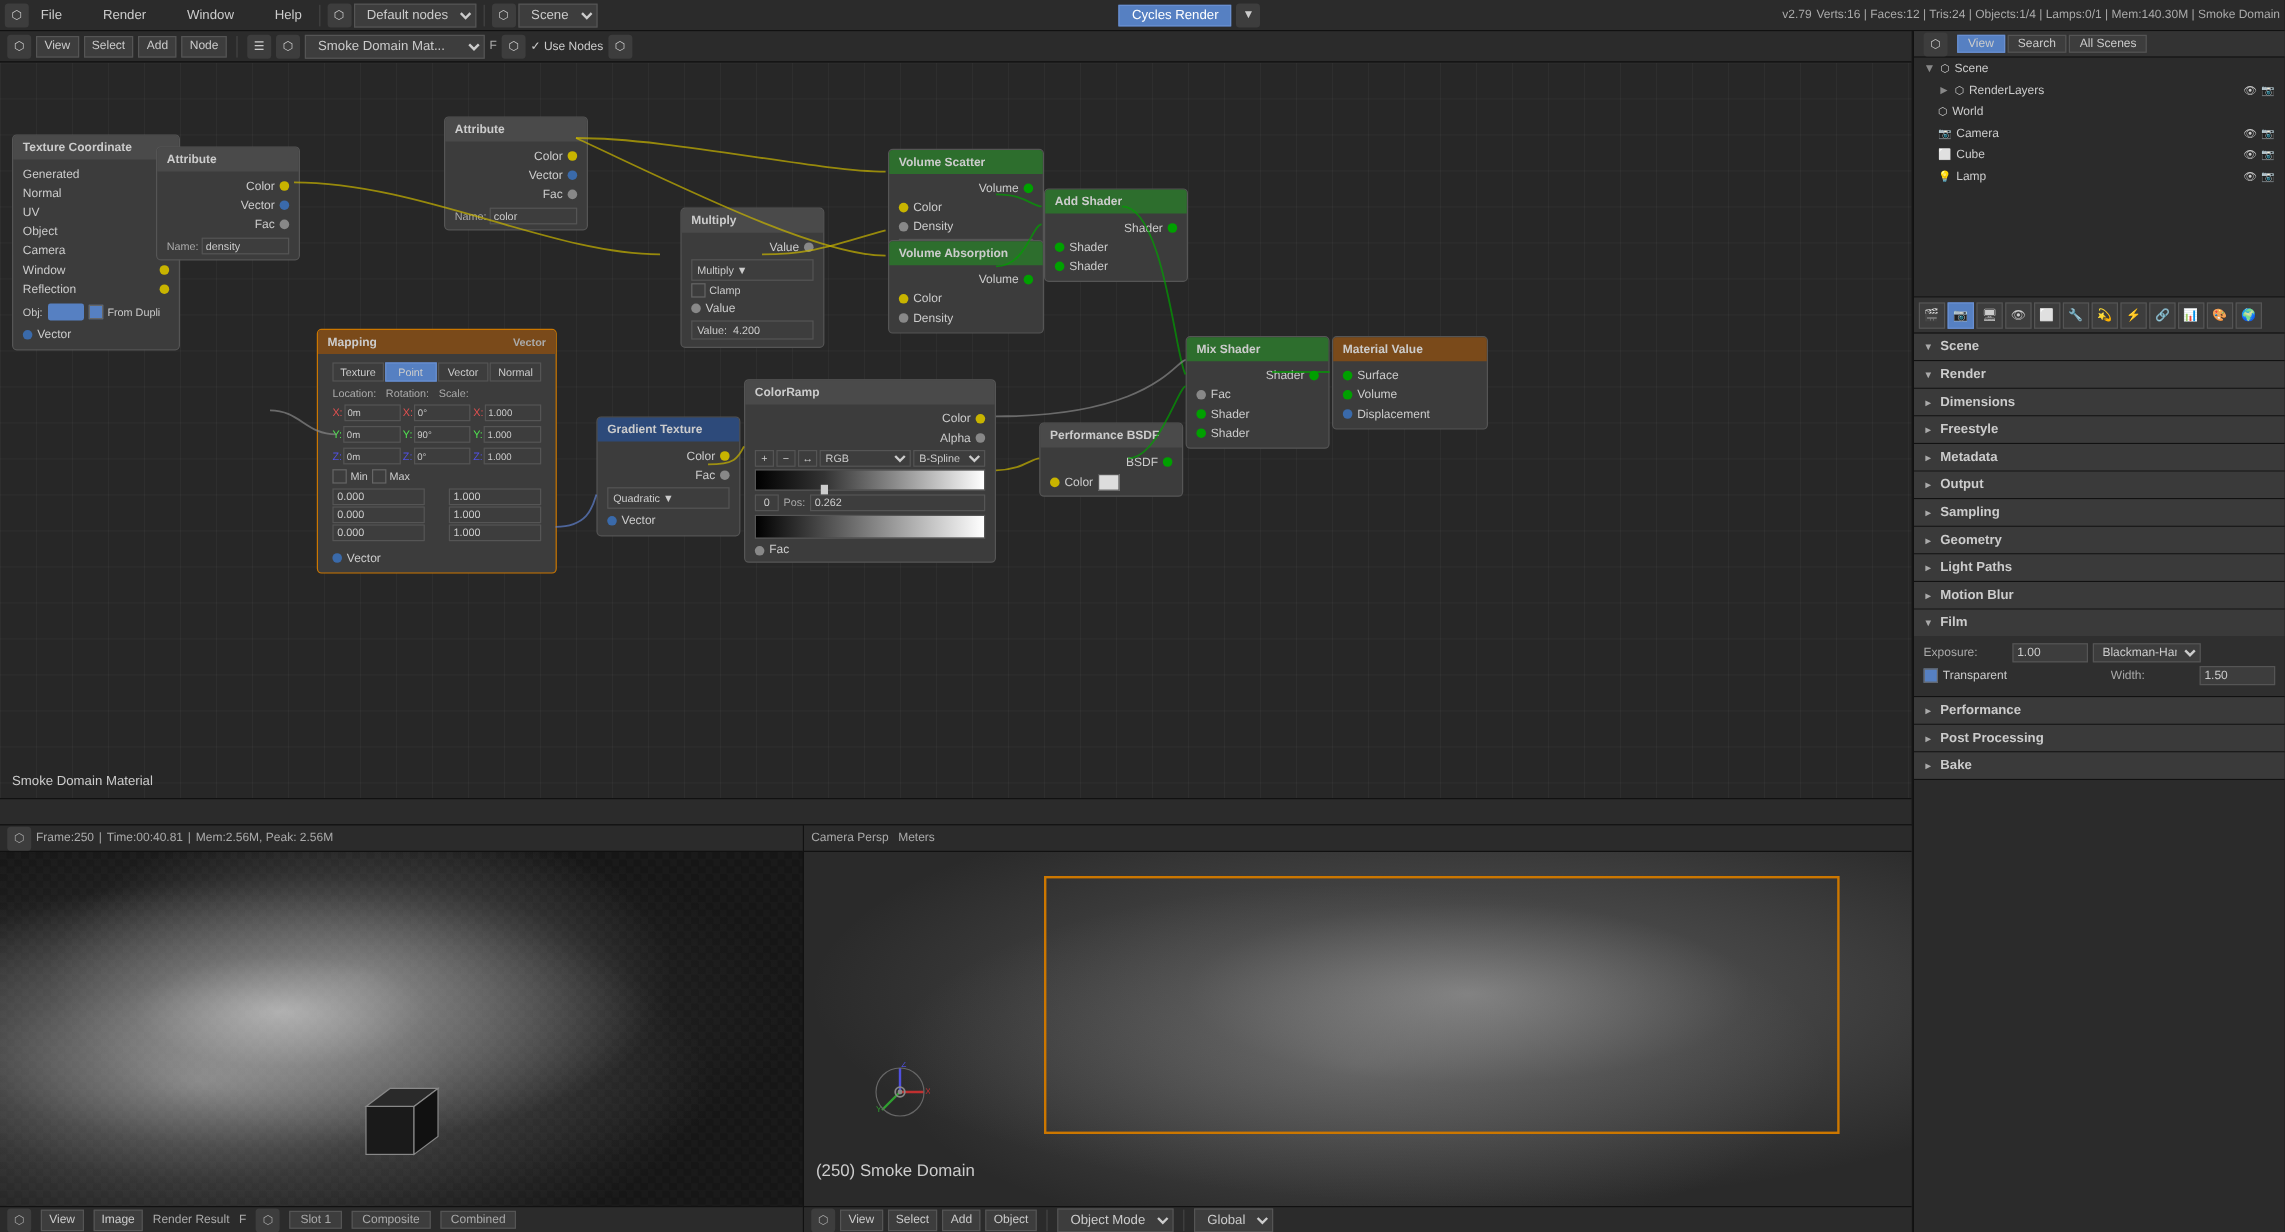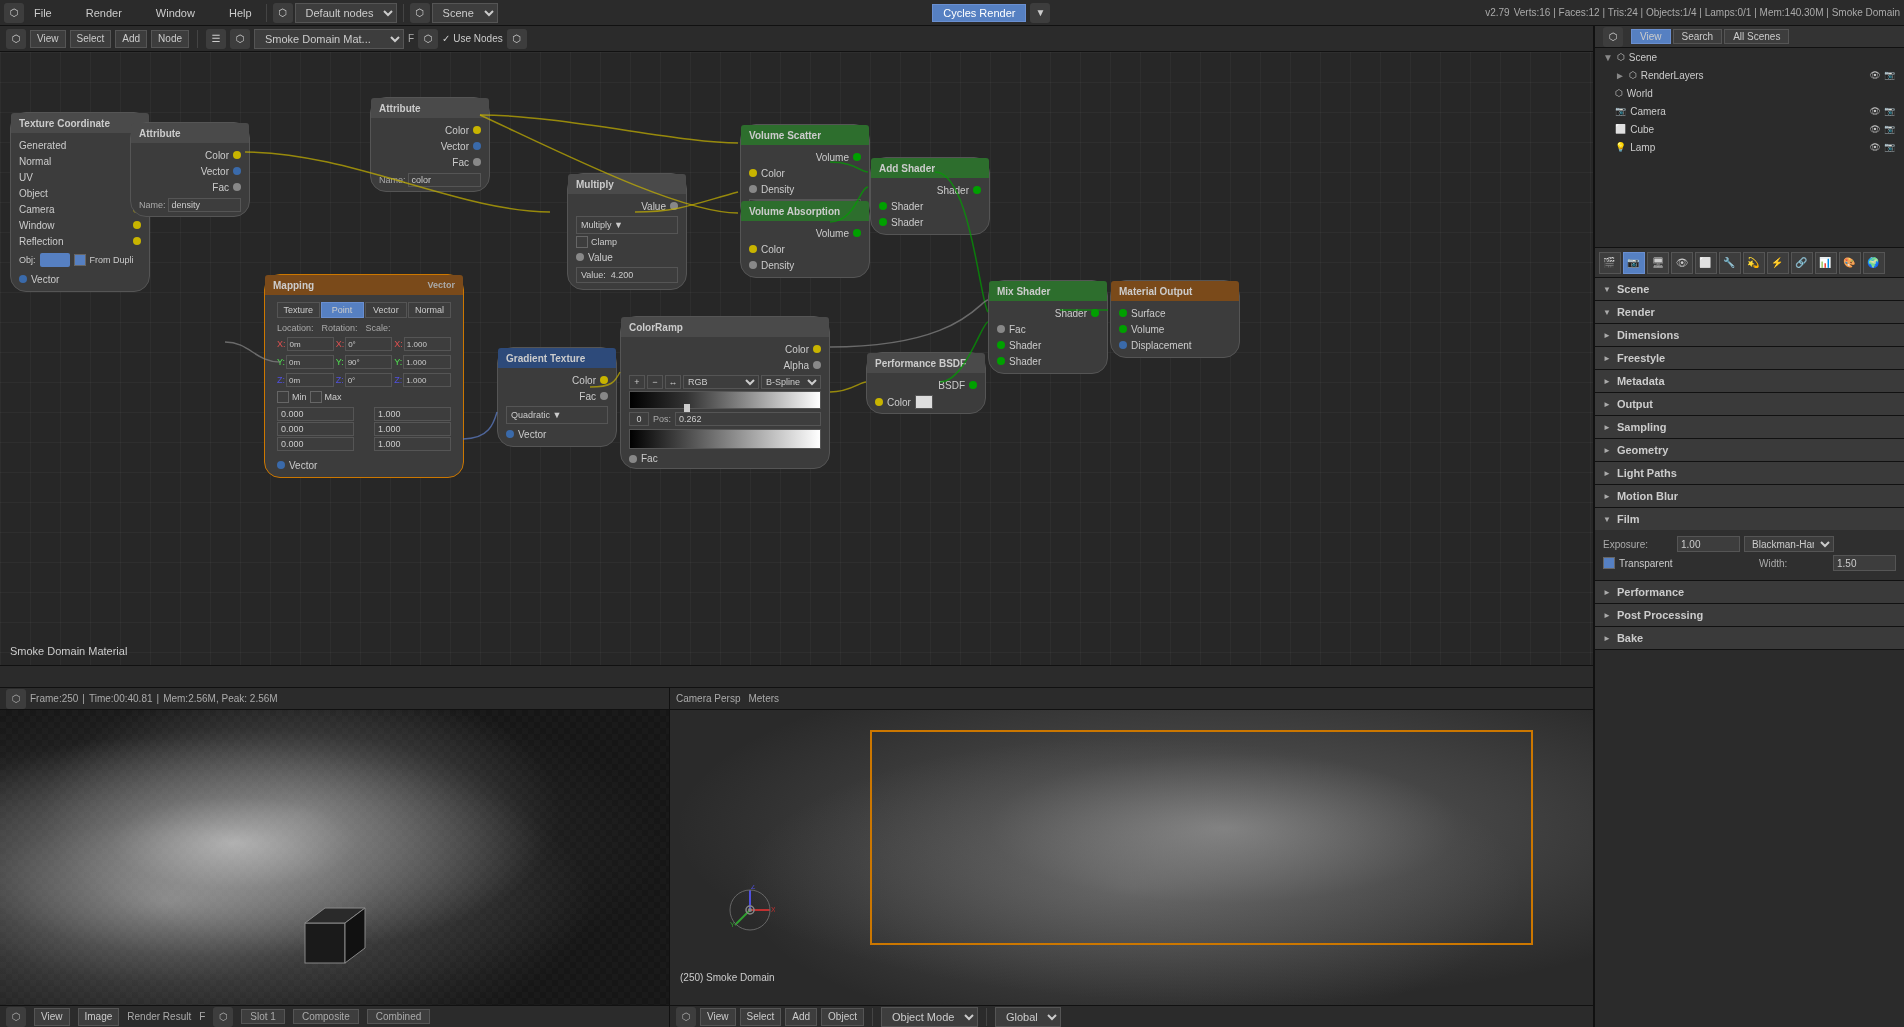--- a/index.html
+++ b/index.html
@@ -129,21 +129,21 @@
       font-size: 10px;
       cursor: pointer;
       height: 18px;
     }
 
     
     .node-box {
       position: absolute;
       background: #3c3c3c;
       border: 1px solid #555;
-      border-radius: 16px;
+      border-radius: 4px;
       min-width: 120px;
     }
     .node-header {
       height: 20px;
       border-radius: 3px 3px 0 0;
       display: flex;
       align-items: center;
       padding: 0 8px;
       font-size: 10px;
       font-weight: bold;
@@ -229,21 +229,21 @@
       align-items: center;
       padding: 0 6px;
       font-size: 10px;
       color: #aaa;
       gap: 8px;
     }
     .viewport-footer {
       position: absolute;
       bottom: 22px;
       left: 10px;
-      font-size: 10px;
+      font-size: 14px;
       color: #ccc;
     }
     .viewport-content {
       width: 100%;
       height: calc(100% - 44px);
       position: relative;
     }
     .smoke-viewport {
       width: 100%;
       height: 100%;
@@ -893,21 +893,21 @@
             <span>Shader</span>
           </div>
           <div class="node-socket-row">
             <div class="socket green"></div>
             <span>Shader</span>
           </div>
         </div>
       </div>
 
       <div class="node-box" style="left:1110px;top:228px;width:130px">
-        <div class="node-header orange">Material Output</div>
+        <div class="node-header orange">Material Value</div>
         <div class="node-body">
           <div class="node-socket-row">
             <div class="socket green"></div>
             <span>Surface</span>
           </div>
           <div class="node-socket-row">
             <div class="socket green"></div>
             <span>Volume</span>
           </div>
           <div class="node-socket-row">

